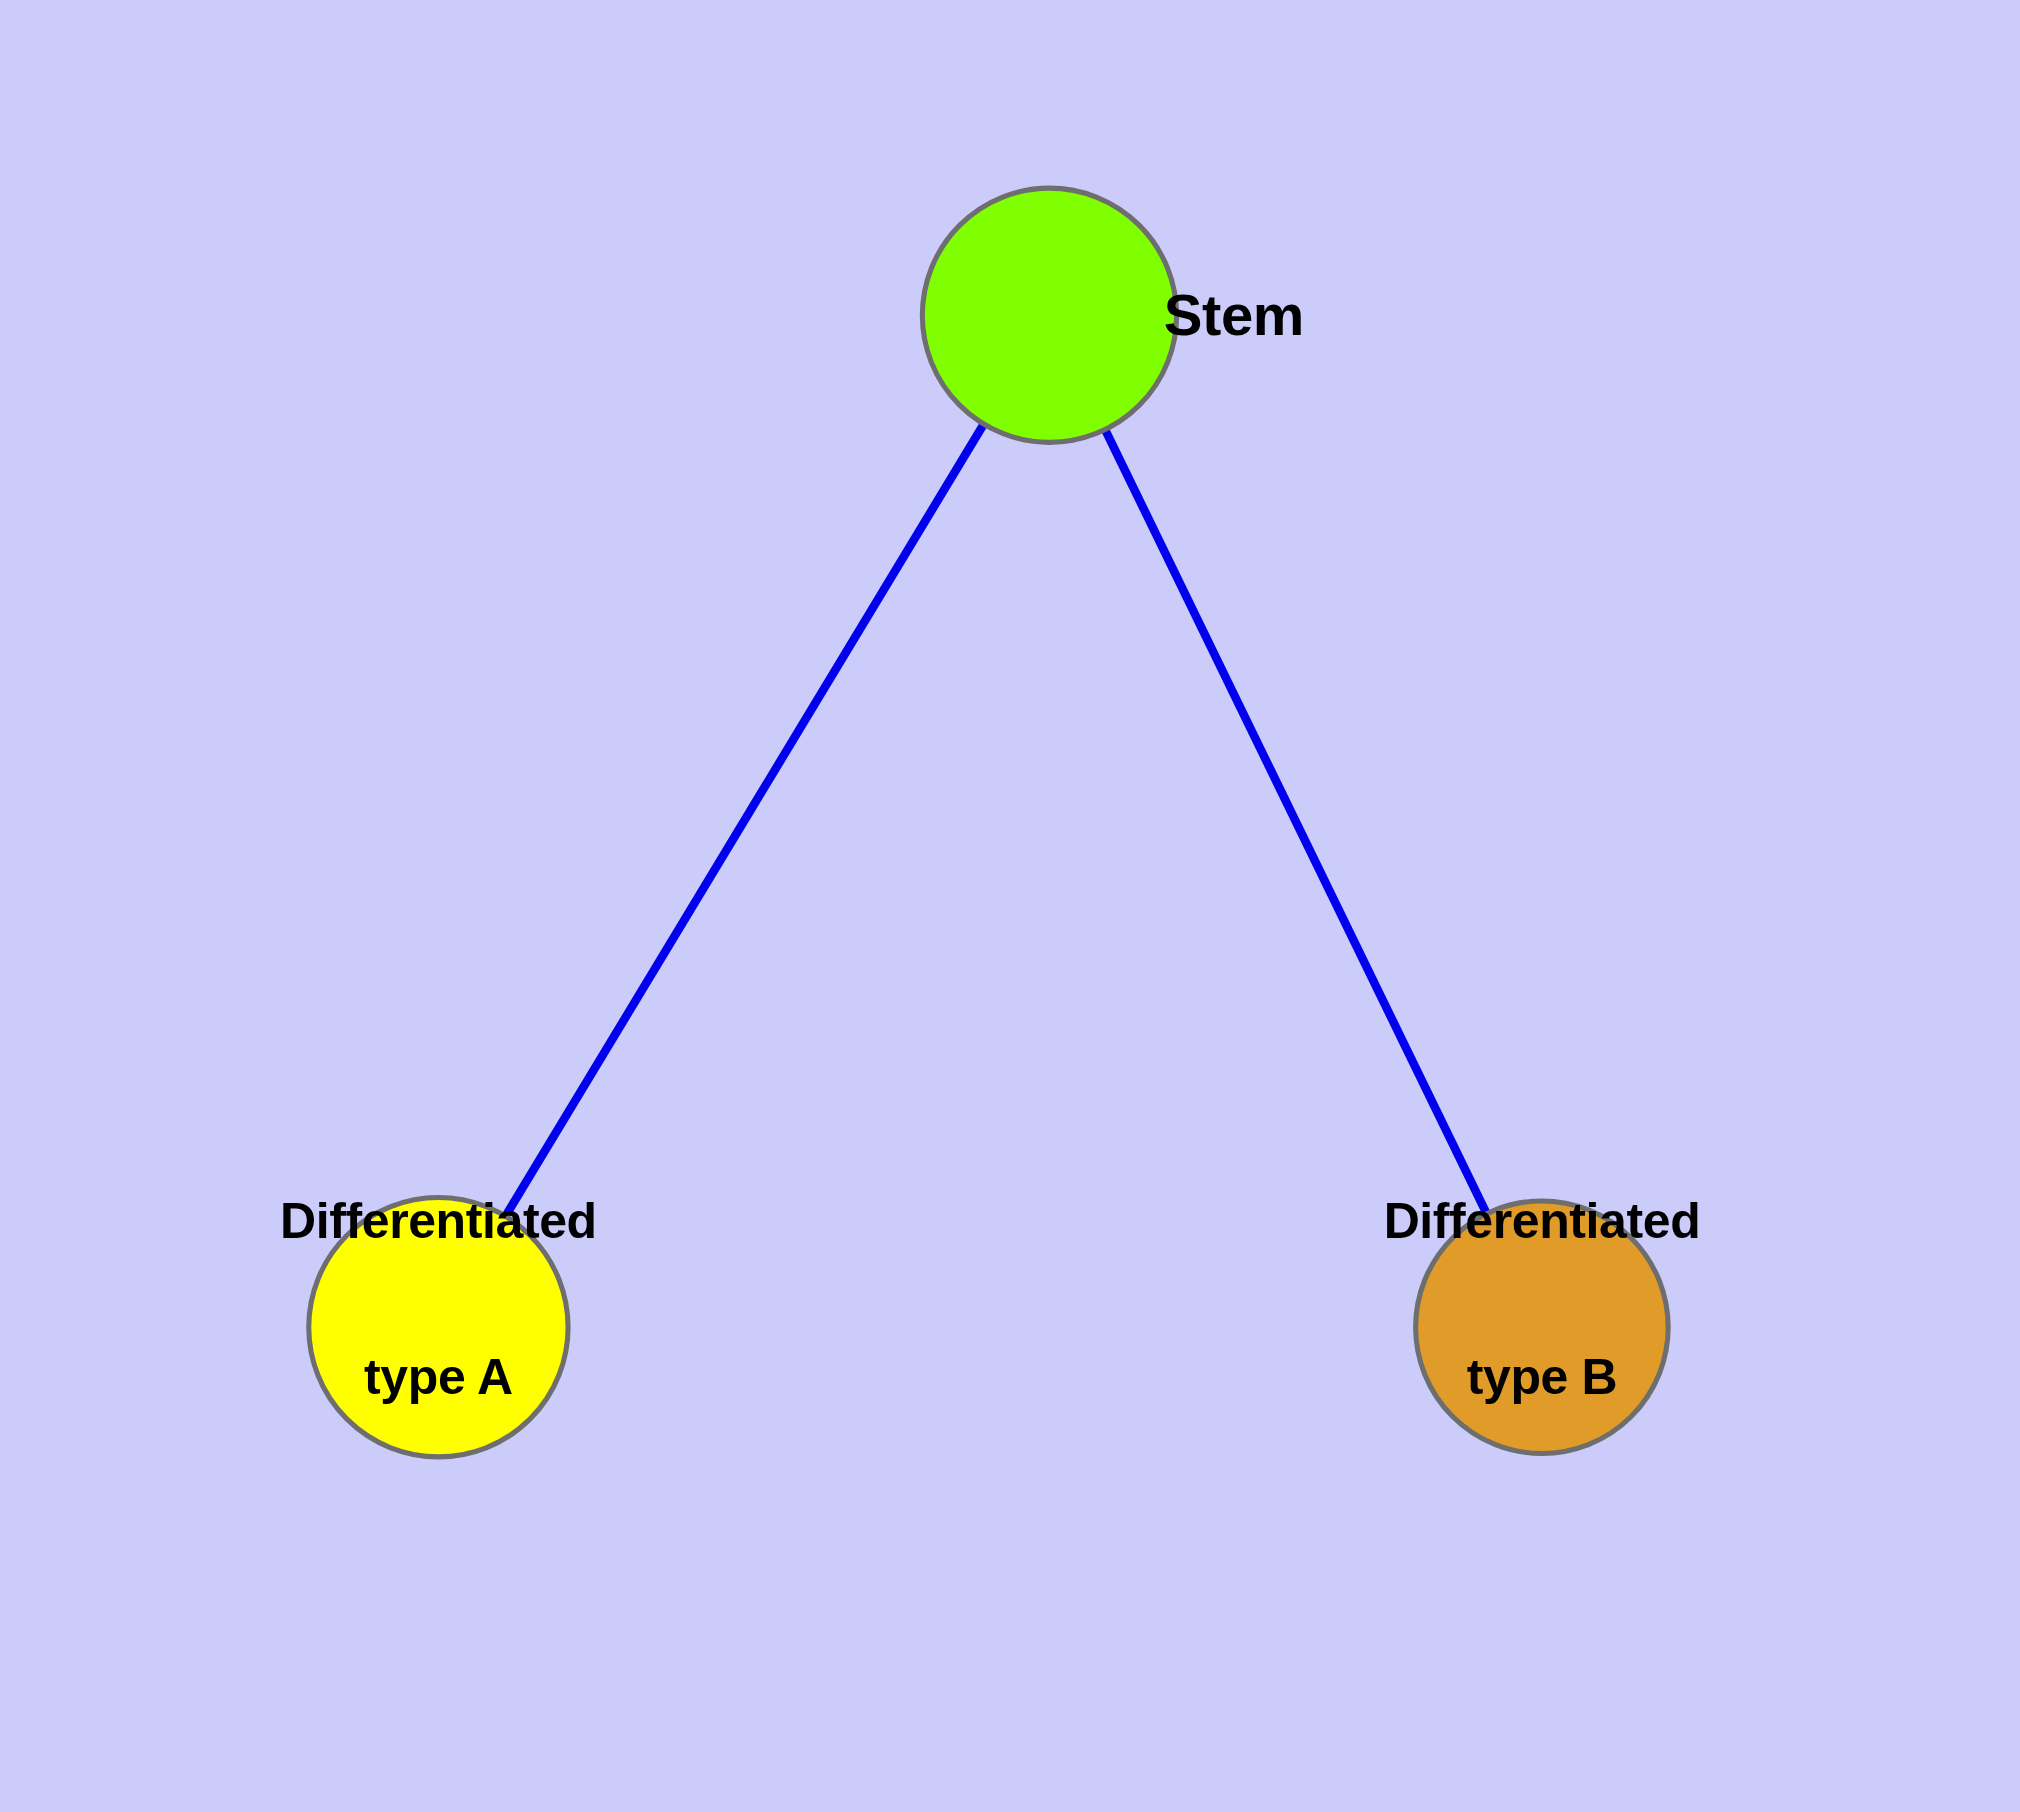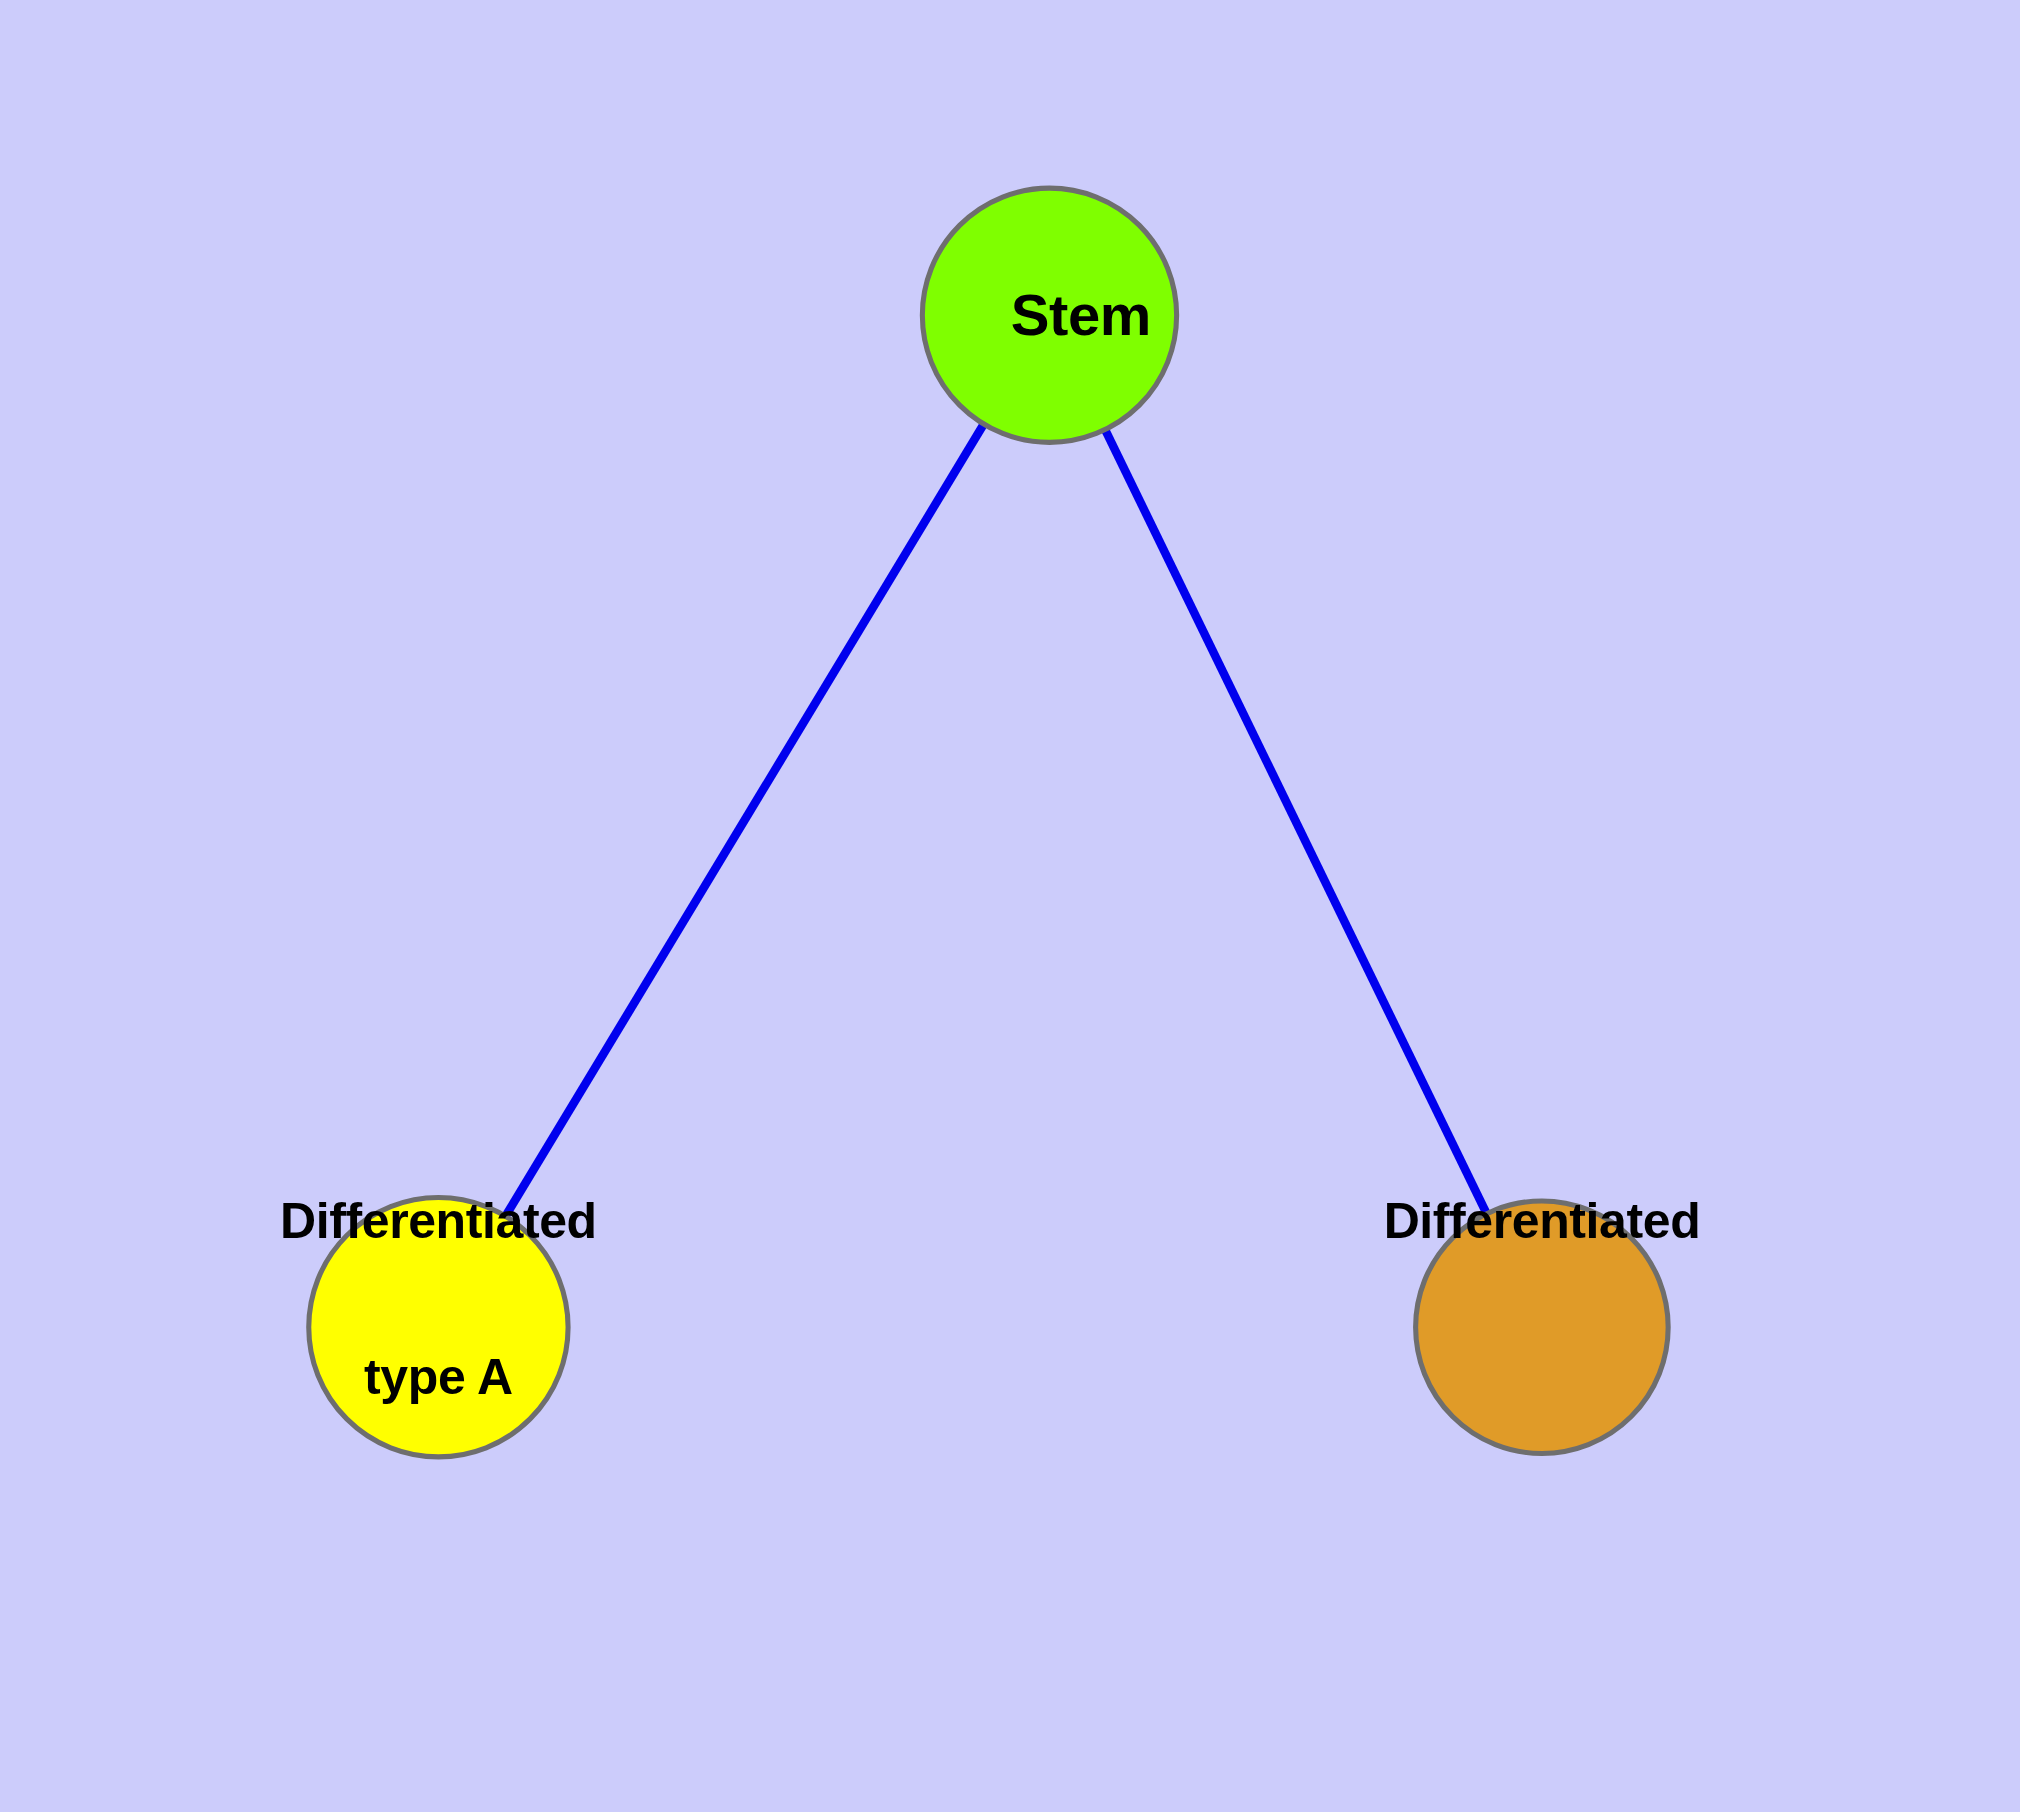--- a/index.html
+++ b/index.html
@@ -65,27 +65,28 @@
       <line class="edge-line" x1="1304.507297564594" y1="508.6776476628661" x2="1752.9302504456994" y2="1430.2215473875476" stroke="#0000ee" stroke-width="10"></line>
     </g>
 
     <g>
       <circle class="node-circle" cx="1238" cy="372" r="150" fill="#7fff00" stroke="#6e6e6e" stroke-width="6"></circle>
       <circle class="node-circle" cx="517" cy="1566" r="153" fill="#ffff00" stroke="#6e6e6e" stroke-width="6"></circle>
       <circle class="node-circle" cx="1819" cy="1566" r="149" fill="#e09b28" stroke="#6e6e6e" stroke-width="6"></circle>
     </g>
   </svg>
 
-  <div class="node-label label-stem" style="left: 795px; top: 225px; width: 509px; color: rgb(0, 0, 0);">
+  <div class="node-label label-stem" style="left: 795px; top: 225px; width: 509px; color: rgb(0, 0, 0); text-align: right;">
     <span>Stem</span>
   </div>
 
   <div class="node-label label-multi" style="left: 14.4px; top: 1091px; width: 848px; color: rgb(0, 0, 0);">
     <div>Differentiated</div>
     <div>type A</div>
   </div>
 
   <div class="node-label label-multi" style="left: 1118px; top: 1091px; width: 848px; color: rgb(0, 0, 0);">
     <div>Differentiated</div>
+    <div>type B</div>
   </div>
 
 </div>
 
 
 </body></html>

